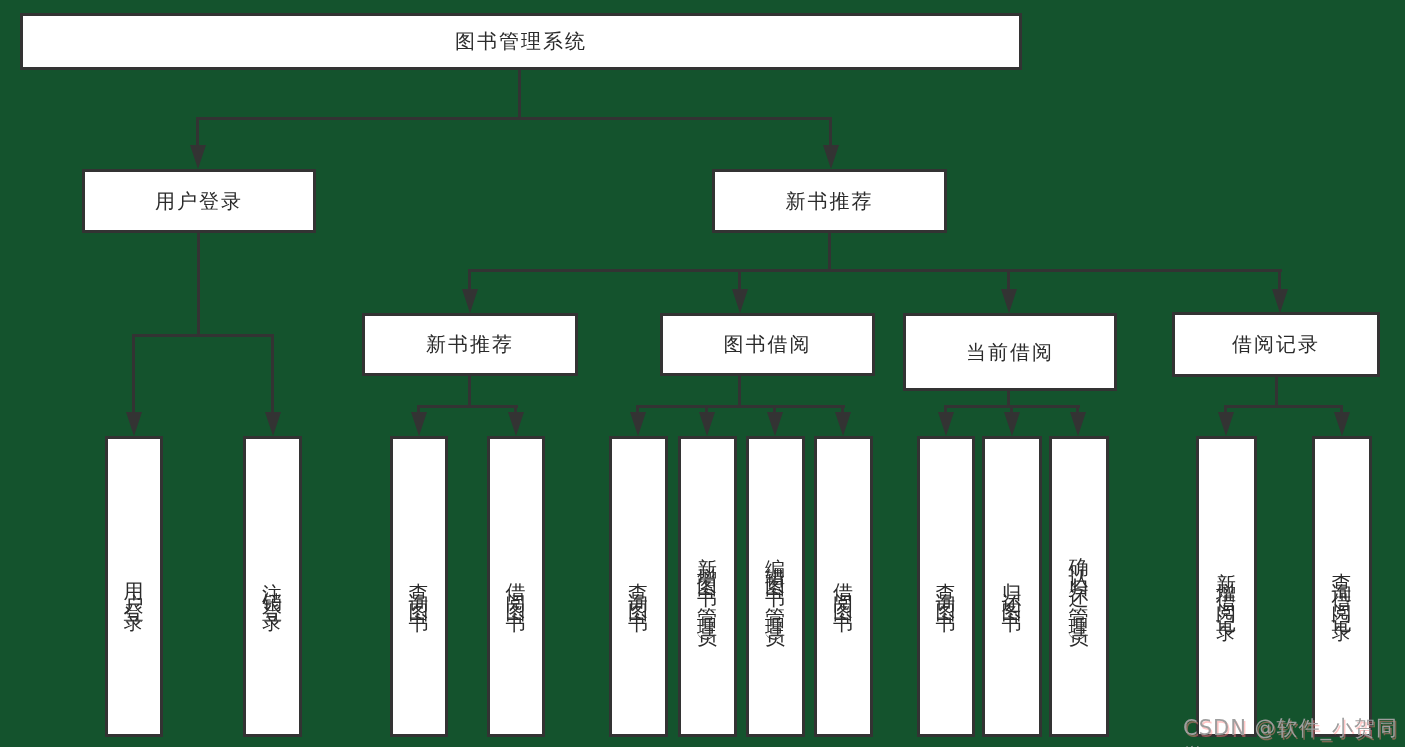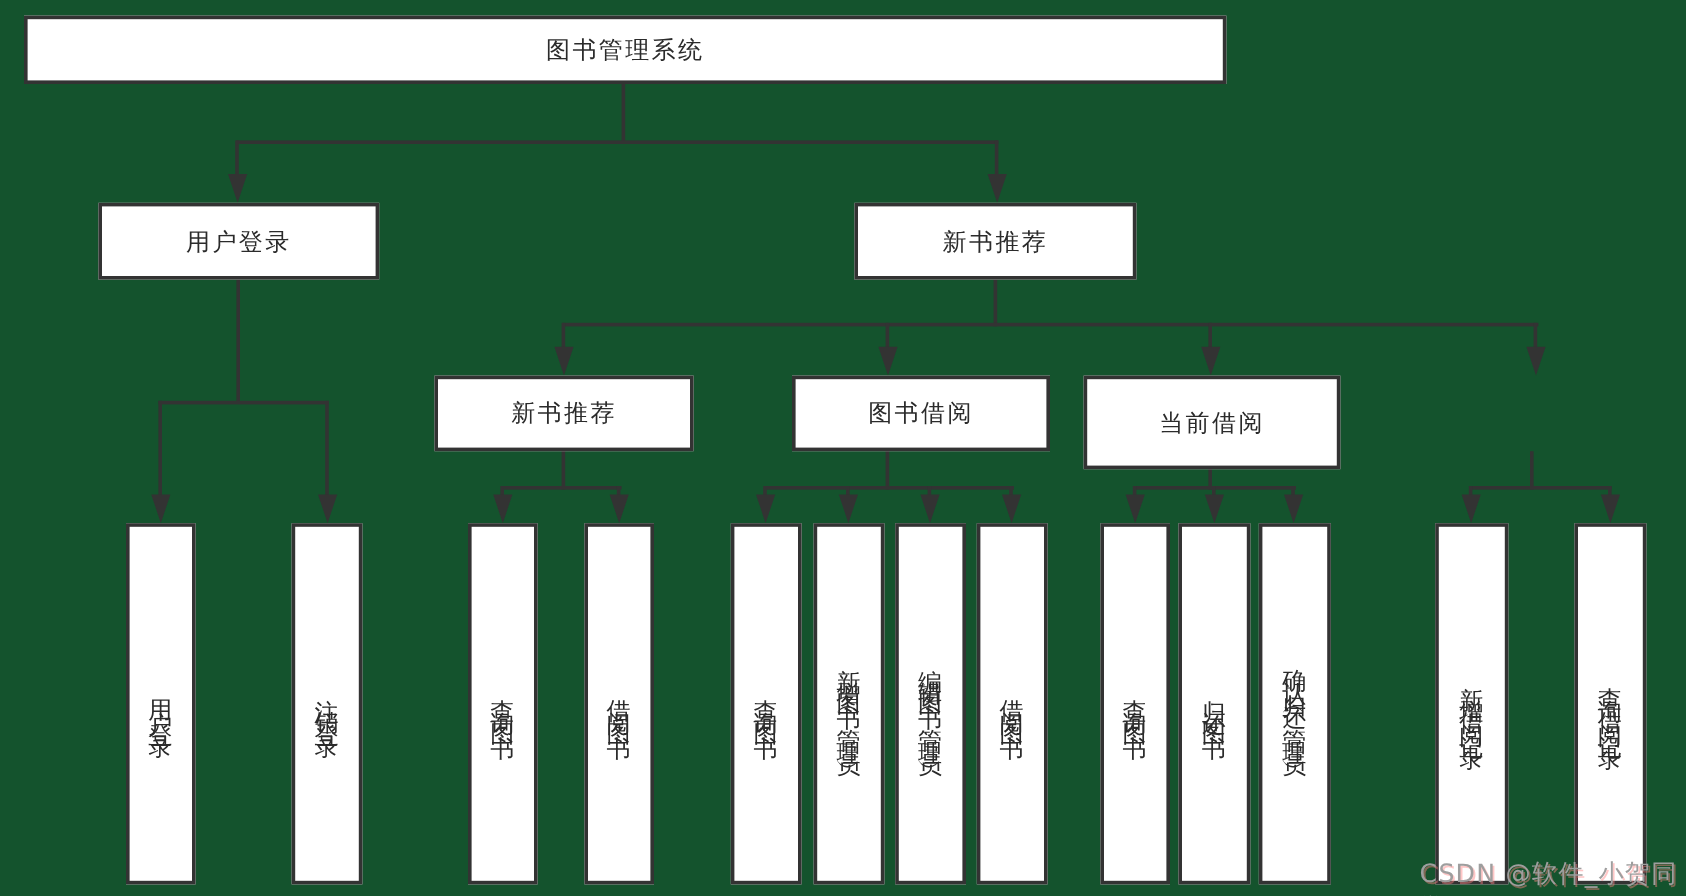--- a/index.html
+++ b/index.html
@@ -60,20 +60,21 @@
   <div class="vl" style="left:738px;top:269px;height:22px"></div>
   <div class="arr" style="left:732px;top:289px"></div>
   <div class="vl" style="left:1007px;top:269px;height:22px"></div>
   <div class="arr" style="left:1001px;top:289px"></div>
   <div class="vl" style="left:1278px;top:269px;height:22px"></div>
   <div class="arr" style="left:1272px;top:289px"></div>
 
   <div class="box" style="left:362px;top:313px;width:216px;height:63px">新书推荐</div>
   <div class="box" style="left:660px;top:313px;width:215px;height:63px">图书借阅</div>
   <div class="box" style="left:903px;top:313px;width:214px;height:78px">当前借阅</div>
+  <div class="box" style="left:1172px;top:312px;width:208px;height:65px">借阅记录</div>
 
   <div class="vl" style="left:468px;top:375px;height:33px"></div>
   <div class="hl" style="left:418px;top:405px;width:100px"></div>
   <div class="vl" style="left:417px;top:405px;height:10px"></div>
   <div class="arr" style="left:411px;top:412px"></div>
   <div class="vl" style="left:514px;top:405px;height:10px"></div>
   <div class="arr" style="left:508px;top:412px"></div>
 
   <div class="vl" style="left:738px;top:375px;height:33px"></div>
   <div class="hl" style="left:637px;top:405px;width:208px"></div>

